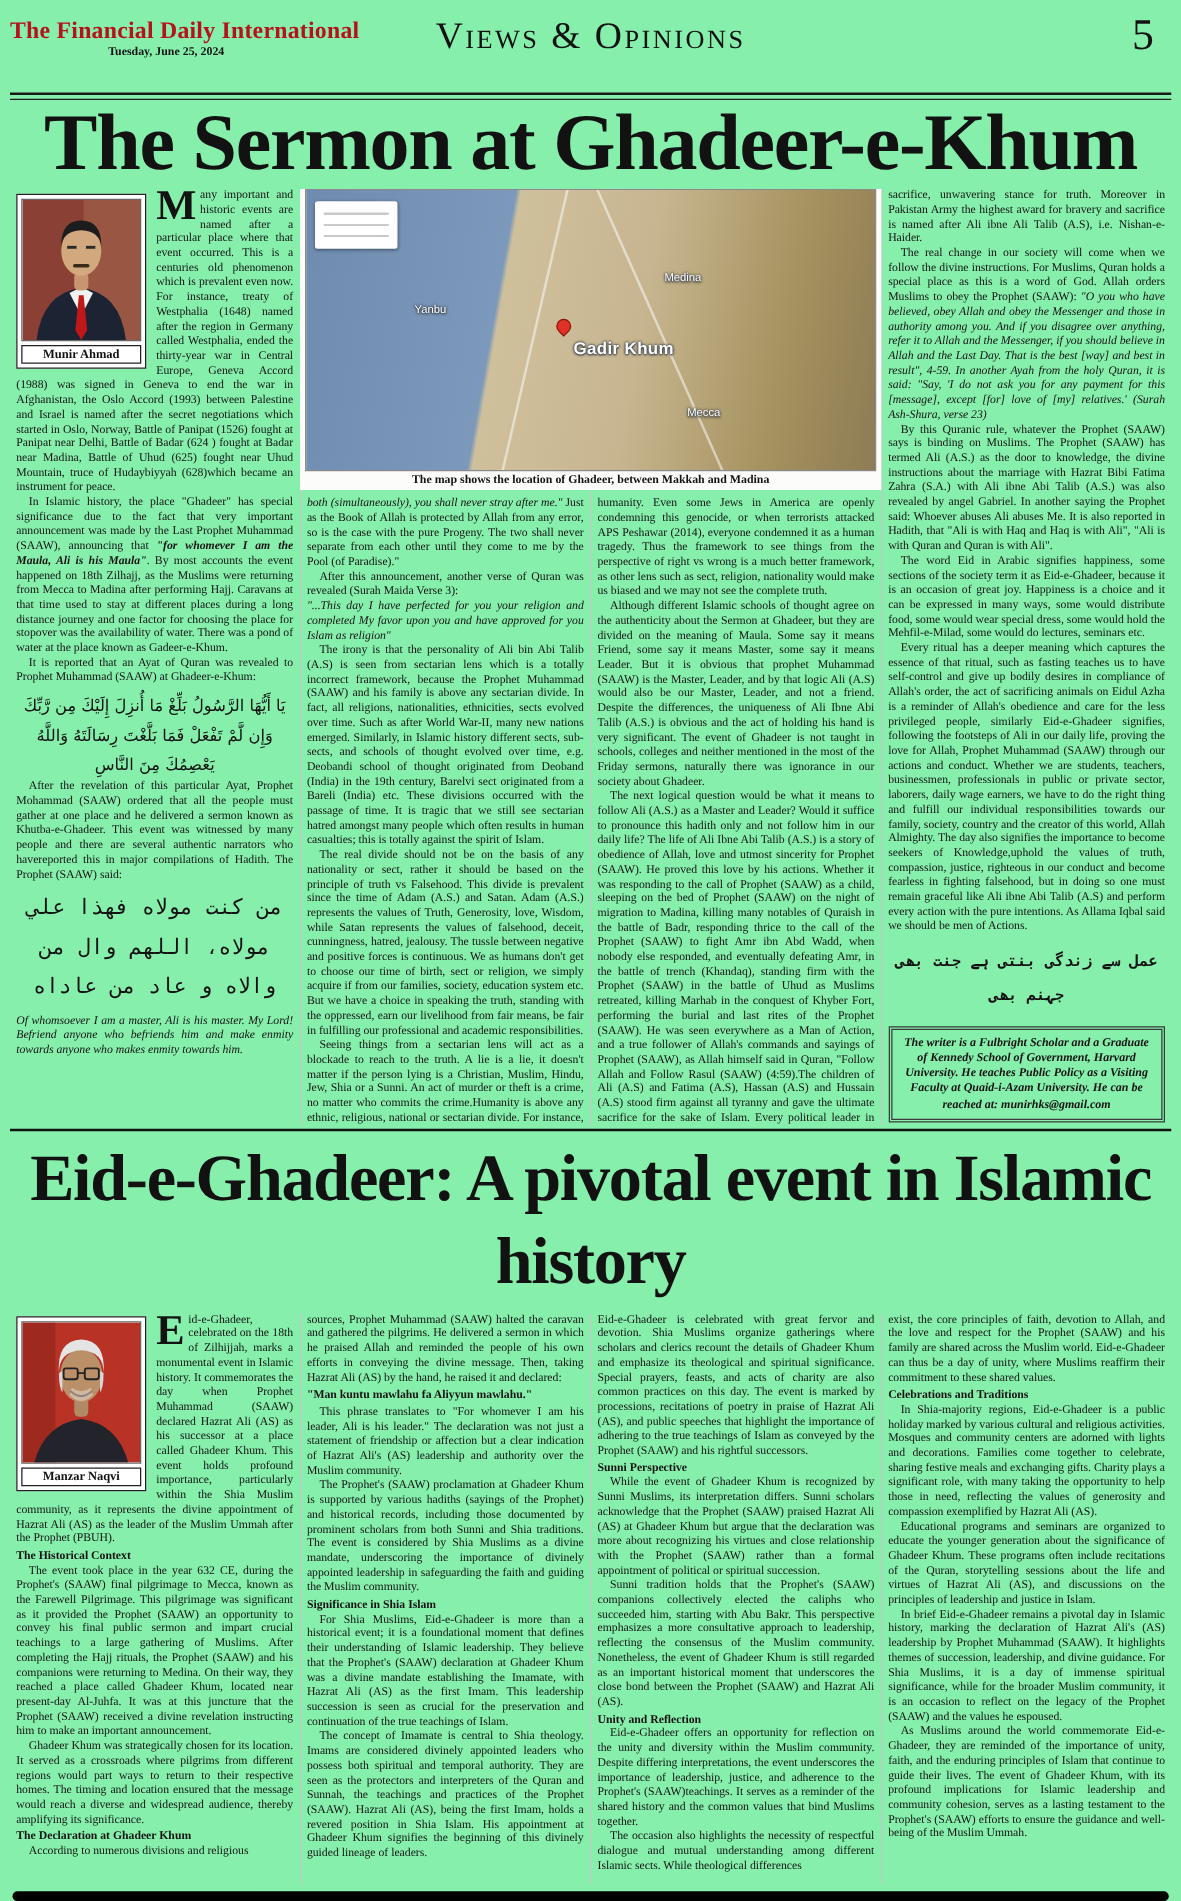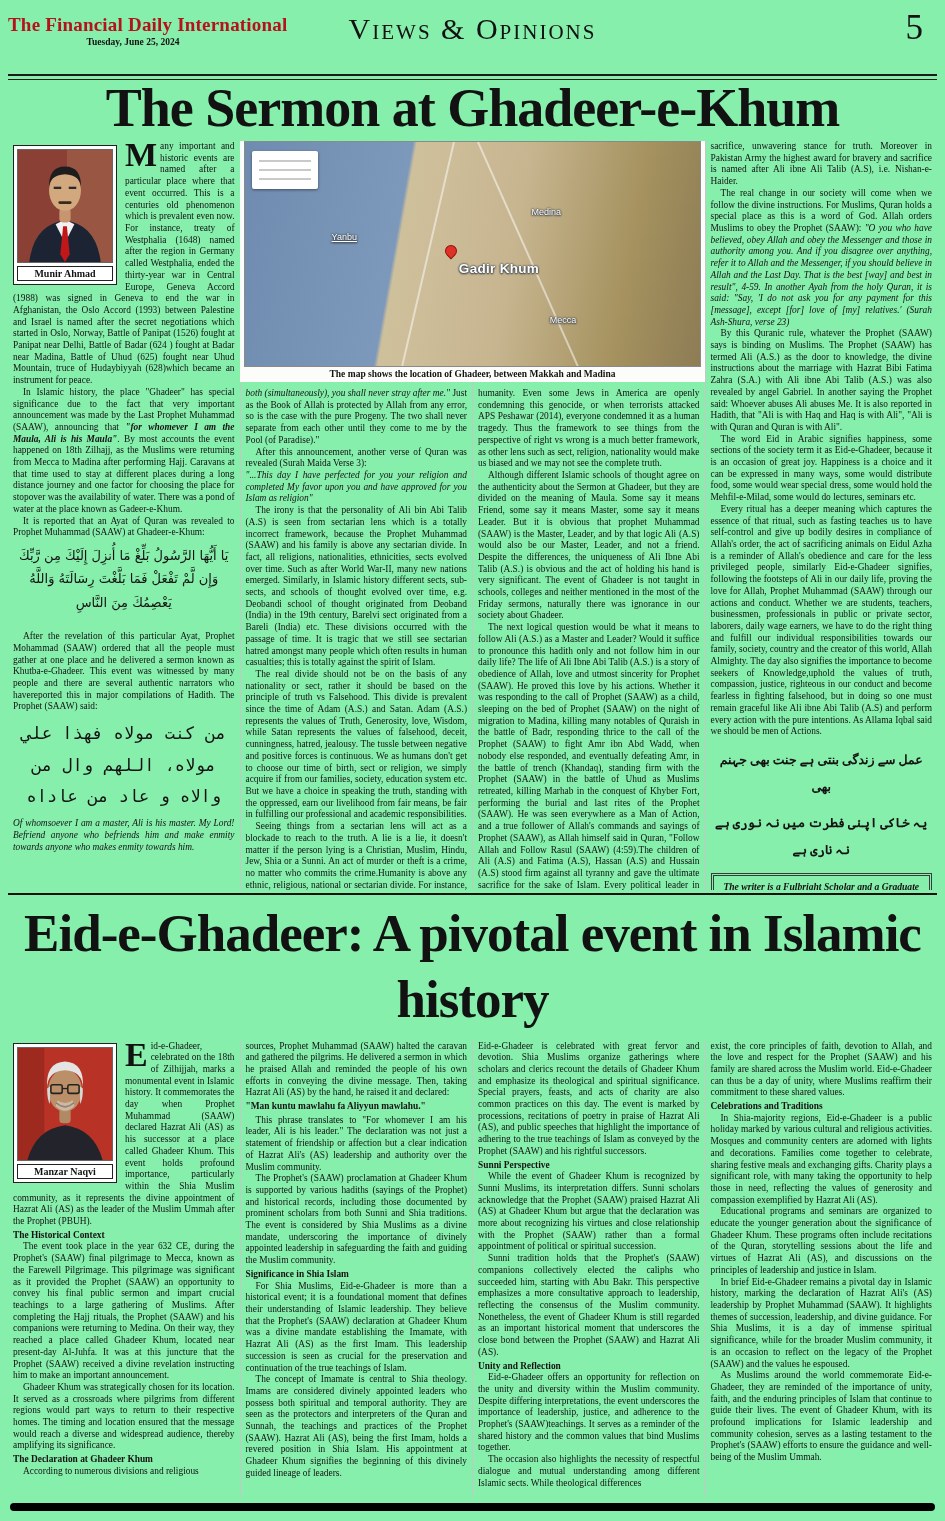--- a/index.html
+++ b/index.html
@@ -8,60 +8,60 @@
          box-sizing:border-box;padding:6px 8px 0;}
   
   .hdr{position:relative;height:66px;}
   .masthead{color:#b5121b;font-size:19px;font-weight:bold;letter-spacing:.2px;padding-top:8px;}
   .mast-date{font-size:9.5px;font-weight:bold;width:250px;text-align:center;margin-top:1px;}
   .section-title{position:absolute;left:0;right:0;top:6px;text-align:center;
                  font-variant:small-caps;font-size:30px;letter-spacing:2px;font-weight:500;}
   .page-num{position:absolute;right:14px;top:2px;font-size:35px;}
   .double-rule{height:3px;border-top:2px solid #1a1a1a;border-bottom:1px solid #1a1a1a;margin-top:2px;}
   
-  .h1-a1{font-size:54px;font-weight:bold;text-align:center;line-height:1.02;margin:1px 0 5px;letter-spacing:-1px;}
+  .h1-a1{font-size:64px;font-weight:bold;text-align:center;line-height:1.02;margin:1px 0 5px;letter-spacing:-1px;}
   .h1-a2{font-size:53px;font-weight:bold;text-align:center;line-height:1.24;margin:6px auto 8px;max-width:905px;letter-spacing:-1px;}
   .art-rule{border-top:2px solid #111;margin-top:3px;}
   
   .cols{display:flex;overflow:hidden;position:relative;}
   .a1cols{height:749px;}
   .a2cols{height:456px;}
   .col{flex:1 1 0;min-width:0;padding:0 5px;overflow:hidden;}
   .col + .col{border-left:1px solid #c6c6c6;}
   .col.under-map{padding-top:247px;}
   
   .it{margin:0;font-size:9.4px;line-height:11.7px;text-align:justify;text-indent:10px;}
   .it-dropcap,.it-cont,.it-italic,.it-bold,.it-subhead,.it-urdu,.it-bio,.it-arabic,.it-arabic-lg{text-indent:0;}
   .it-italic{font-style:italic;}
   .it-bold{font-weight:bold;margin:2px 0;}
   .it-subhead{font-weight:bold;margin-top:2px;}
-  .it-arabic{direction:rtl;font-family:"DejaVu Sans",sans-serif;font-size:13px;line-height:1.8;text-align:center;margin:5px 0 17px;}
+  .it-arabic{direction:rtl;font-family:"DejaVu Sans",sans-serif;font-size:13px;line-height:1.8;text-align:center;margin:5px 0 0;}
   .it-arabic-lg{direction:rtl;font-family:Liberation Mono, monospace;font-size:17px;line-height:1.85;text-align:center;margin:6px 0 5px;}
-  .it-urdu{direction:rtl;font-family:Liberation Serif, serif;font-size:12.5px;line-height:2.15;text-align:center;font-weight:bold;margin-top:9px;}
+  .it-urdu{direction:rtl;font-family:Liberation Mono, monospace;font-size:12.5px;line-height:2.15;text-align:center;font-weight:bold;margin-top:9px;}
   .it-bio{border:3px double #3a3a3a;font-weight:bold;font-style:italic;text-align:center;
           padding:5px 7px;margin-top:10px;font-size:9.6px;line-height:12.2px;}
   .dc{float:left;font-size:34px;line-height:26px;padding:1px 3px 0 0;font-weight:bold;}
   
   .photo-float{float:left;width:104px;margin:2px 8px 2px 0;border:1px solid #222;padding:3px;background:#fff;box-sizing:border-box;}
   .photo-float svg{display:block;width:100%;height:114px;border:1px solid #666;box-sizing:border-box;}
   .photo-caption{border:1px solid #222;margin-top:3px;text-align:center;font-weight:bold;font-size:10px;padding:1px 0;}
   
   .map-block{position:absolute;left:25%;width:50%;top:0;z-index:3;background:#fcfcfa;box-sizing:border-box;padding:0 4px;}
   .map{position:relative;height:224px;border:1px solid #8a8a8a;overflow:hidden;
        background:linear-gradient(100deg,#6f8cb0 0%,#7c98ba 34%,#cfc09c 34.8%,#c7b590 58%,#a5925f 82%,#8d7c55 100%);}
   .map-card{position:absolute;left:7px;top:9px;width:66px;height:38px;background:#fff;border-radius:2px;box-shadow:0 1px 3px rgba(0,0,0,.45);}
   .map-card::after{content:"";position:absolute;left:7px;right:7px;top:9px;height:20px;
        background:repeating-linear-gradient(to bottom,#c9c9c9 0 2px,transparent 2px 9px);}
   .map-road{position:absolute;background:rgba(255,255,255,.5);}
   .road1{left:40%;top:-10%;width:2px;height:120%;transform:rotate(13deg);}
   .road2{left:62%;top:-10%;width:1.5px;height:120%;transform:rotate(-24deg);}
   .mlabel{position:absolute;color:#fff;font-family:"Liberation Sans",sans-serif;font-size:9px;
           text-shadow:0 0 2px #39404a,0 0 2px #39404a,0 1px 2px #39404a;}
   .ml-medina{left:63%;top:29%;}
-  .ml-yanbu{left:19%;top:40%;text-decoration:underline;}
+  .ml-yanbu{left:19%;top:40%;}
   .ml-gadir{left:47%;top:53%;font-size:13.5px;font-weight:bold;letter-spacing:.3px;}
   .ml-mecca{left:67%;top:77%;}
   .map-pin{position:absolute;left:44%;top:46%;width:10px;height:10px;background:#e03127;
            border:1px solid #8d130d;border-radius:50% 50% 50% 0;transform:rotate(-45deg);}
   .map-caption{font-size:9.5px;font-weight:bold;text-align:center;padding:2px 0 3px;}
   
   .bottom-bar{height:8px;background:#000;border-radius:4px;margin:6px 2px 0;}
 </style>
 </head>
 <body>
@@ -142,21 +142,20 @@
     </div>
 
     <div class="col">
       <div>
           <p class="it it-cont">sacrifice, unwavering stance for truth. Moreover in Pakistan Army the highest award for bravery and sacrifice is named after Ali ibne Ali Talib (A.S), i.e. Nishan-e-Haider.</p>
           <p class="it it-para">The real change in our society will come when we follow the divine instructions. For Muslims, Quran holds a special place as this is a word of God. Allah orders Muslims to obey the Prophet (SAAW): <i>"O you who have believed, obey Allah and obey the Messenger and those in authority among you. And if you disagree over anything, refer it to Allah and the Messenger, if you should believe in Allah and the Last Day. That is the best [way] and best in result", 4-59. In another Ayah from the holy Quran, it is said: "Say, 'I do not ask you for any payment for this [message], except [for] love of [my] relatives.' (Surah Ash-Shura, verse 23)</i></p>
           <p class="it it-para">By this Quranic rule, whatever the Prophet (SAAW) says is binding on Muslims. The Prophet (SAAW) has termed Ali (A.S.) as the door to knowledge, the divine instructions about the marriage with Hazrat Bibi Fatima Zahra (S.A.) with Ali ibne Abi Talib (A.S.) was also revealed by angel Gabriel. In another saying the Prophet said: Whoever abuses Ali abuses Me. It is also reported in Hadith, that "Ali is with Haq and Haq is with Ali", "Ali is with Quran and Quran is with Ali".</p>
           <p class="it it-para">The word Eid in Arabic signifies happiness, some sections of the society term it as Eid-e-Ghadeer, because it is an occasion of great joy. Happiness is a choice and it can be expressed in many ways, some would distribute food, some would wear special dress, some would hold the Mehfil-e-Milad, some would do lectures, seminars etc.</p>
           <p class="it it-para">Every ritual has a deeper meaning which captures the essence of that ritual, such as fasting teaches us to have self-control and give up bodily desires in compliance of Allah's order, the act of sacrificing animals on Eidul Azha is a reminder of Allah's obedience and care for the less privileged people, similarly Eid-e-Ghadeer signifies, following the footsteps of Ali in our daily life, proving the love for Allah, Prophet Muhammad (SAAW) through our actions and conduct. Whether we are students, teachers, businessmen, professionals in public or private sector, laborers, daily wage earners, we have to do the right thing and fulfill our individual responsibilities towards our family, society, country and the creator of this world, Allah Almighty. The day also signifies the importance to become seekers of Knowledge,uphold the values of truth, compassion, justice, righteous in our conduct and become fearless in fighting falsehood, but in doing so one must remain graceful like Ali ibne Abi Talib (A.S) and perform every action with the pure intentions. As Allama Iqbal said we should be men of Actions.</p>
           <p class="it it-urdu">عمل سے زندگی بنتی ہے جنت بھی جہنم بھی</p>
-          <p class="it it-urdu">یہ خاکی اپنی فطرت میں نہ نوری ہے نہ ناری ہے</p>
           <p class="it it-bio">The writer is a Fulbright Scholar and a Graduate of Kennedy School of Government, Harvard University. He teaches Public Policy as a Visiting Faculty at Quaid-i-Azam University. He can be reached at: munirhks@gmail.com</p>
         </div>
     </div>
   </div>
 
   <div class="art-rule"></div>
 
   <h1 class="h1-a2">Eid-e-Ghadeer: A pivotal event in Islamic history</h1>
 
   <div class="cols a2cols">

